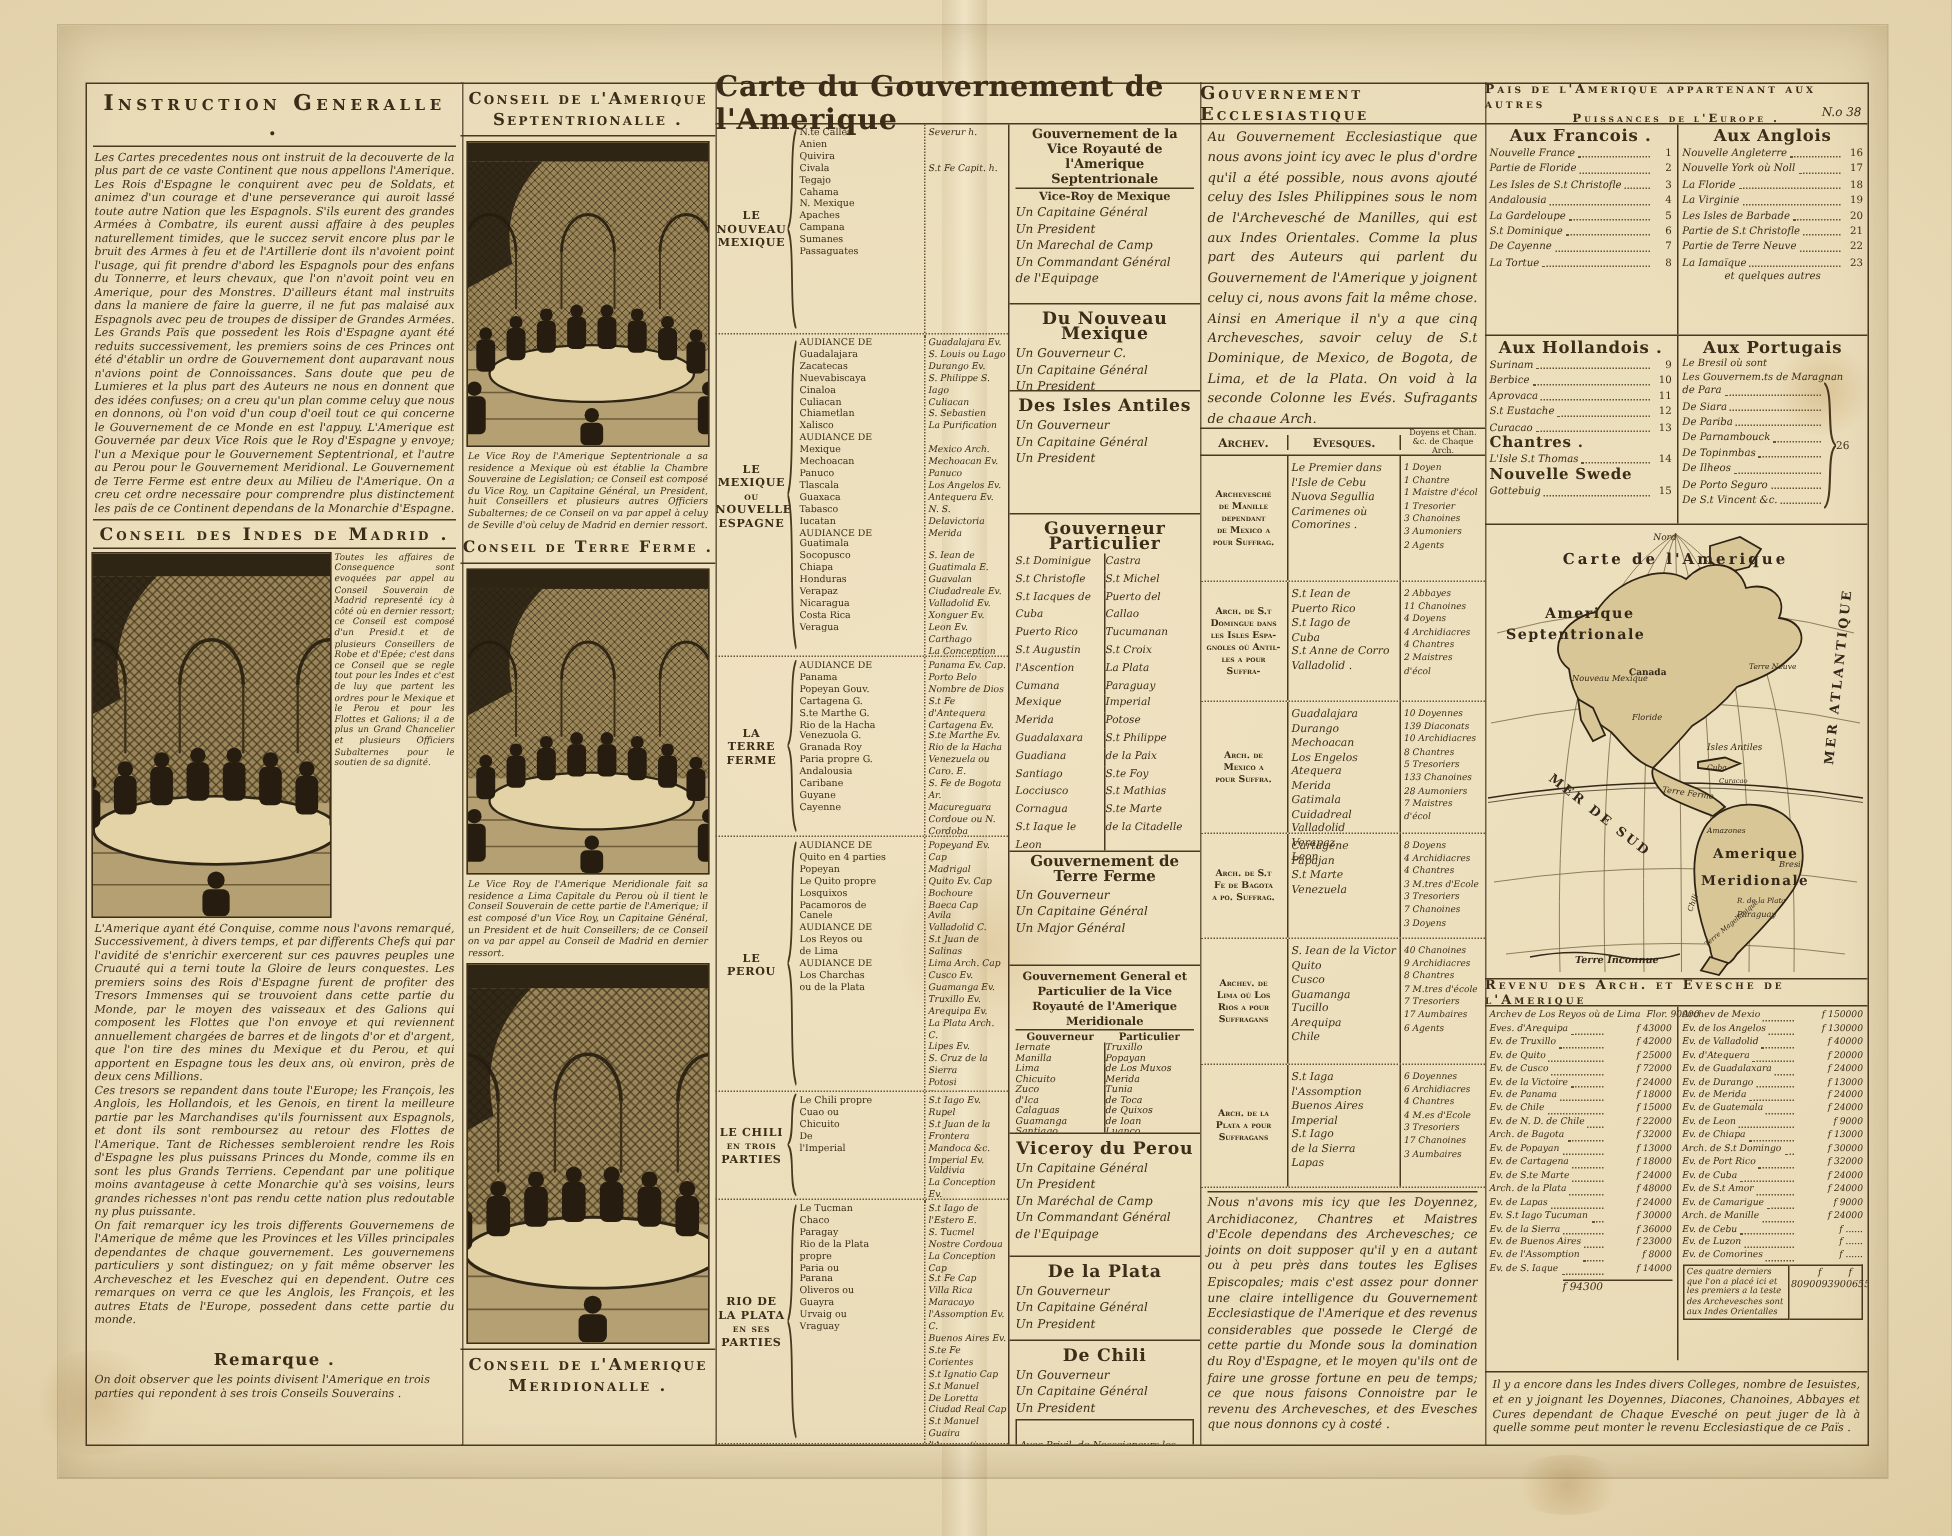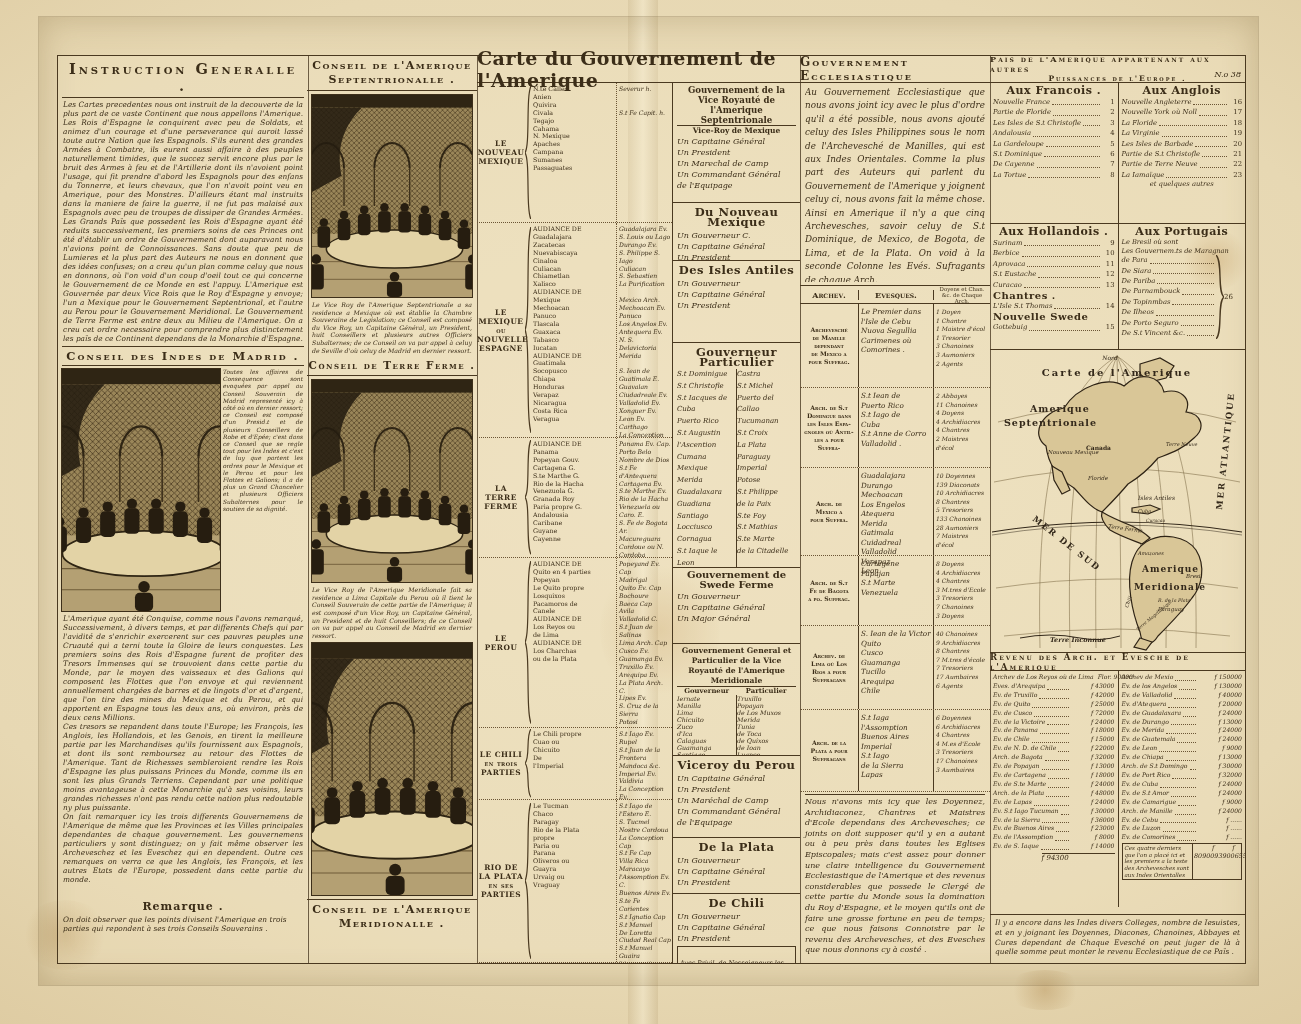--- a/index.html
+++ b/index.html
@@ -521,21 +521,21 @@
               <span>Cornagua</span>
               <span>S.te Marte</span>
             </div>
               <div class="gpr">
               <span>S.t Iaque le Leon</span>
               <span>de la Citadelle</span>
             </div>
             </div>
         </div>
         <div class="gp" style="height:76px">
-          <div class="gp-h" style="font-size:10px">Gouvernement de Swede Ferme</div>
+          <div class="gp-h" style="font-size:10px">Gouvernement de Terre Ferme</div>
           <div class="gp-lines pre">Un Gouverneur
 Un Capitaine Général
 Un Major Général</div>
         </div>
         <div class="gp" style="height:112px">
           <div class="gp-h" style="font-size:7.6px">Gouvernement General et Particulier de la Vice Royauté de l'Amerique Meridionale</div>
           <div class="colhead">
             <span>Gouverneur</span>
             <span>Particulier</span>
           </div>

